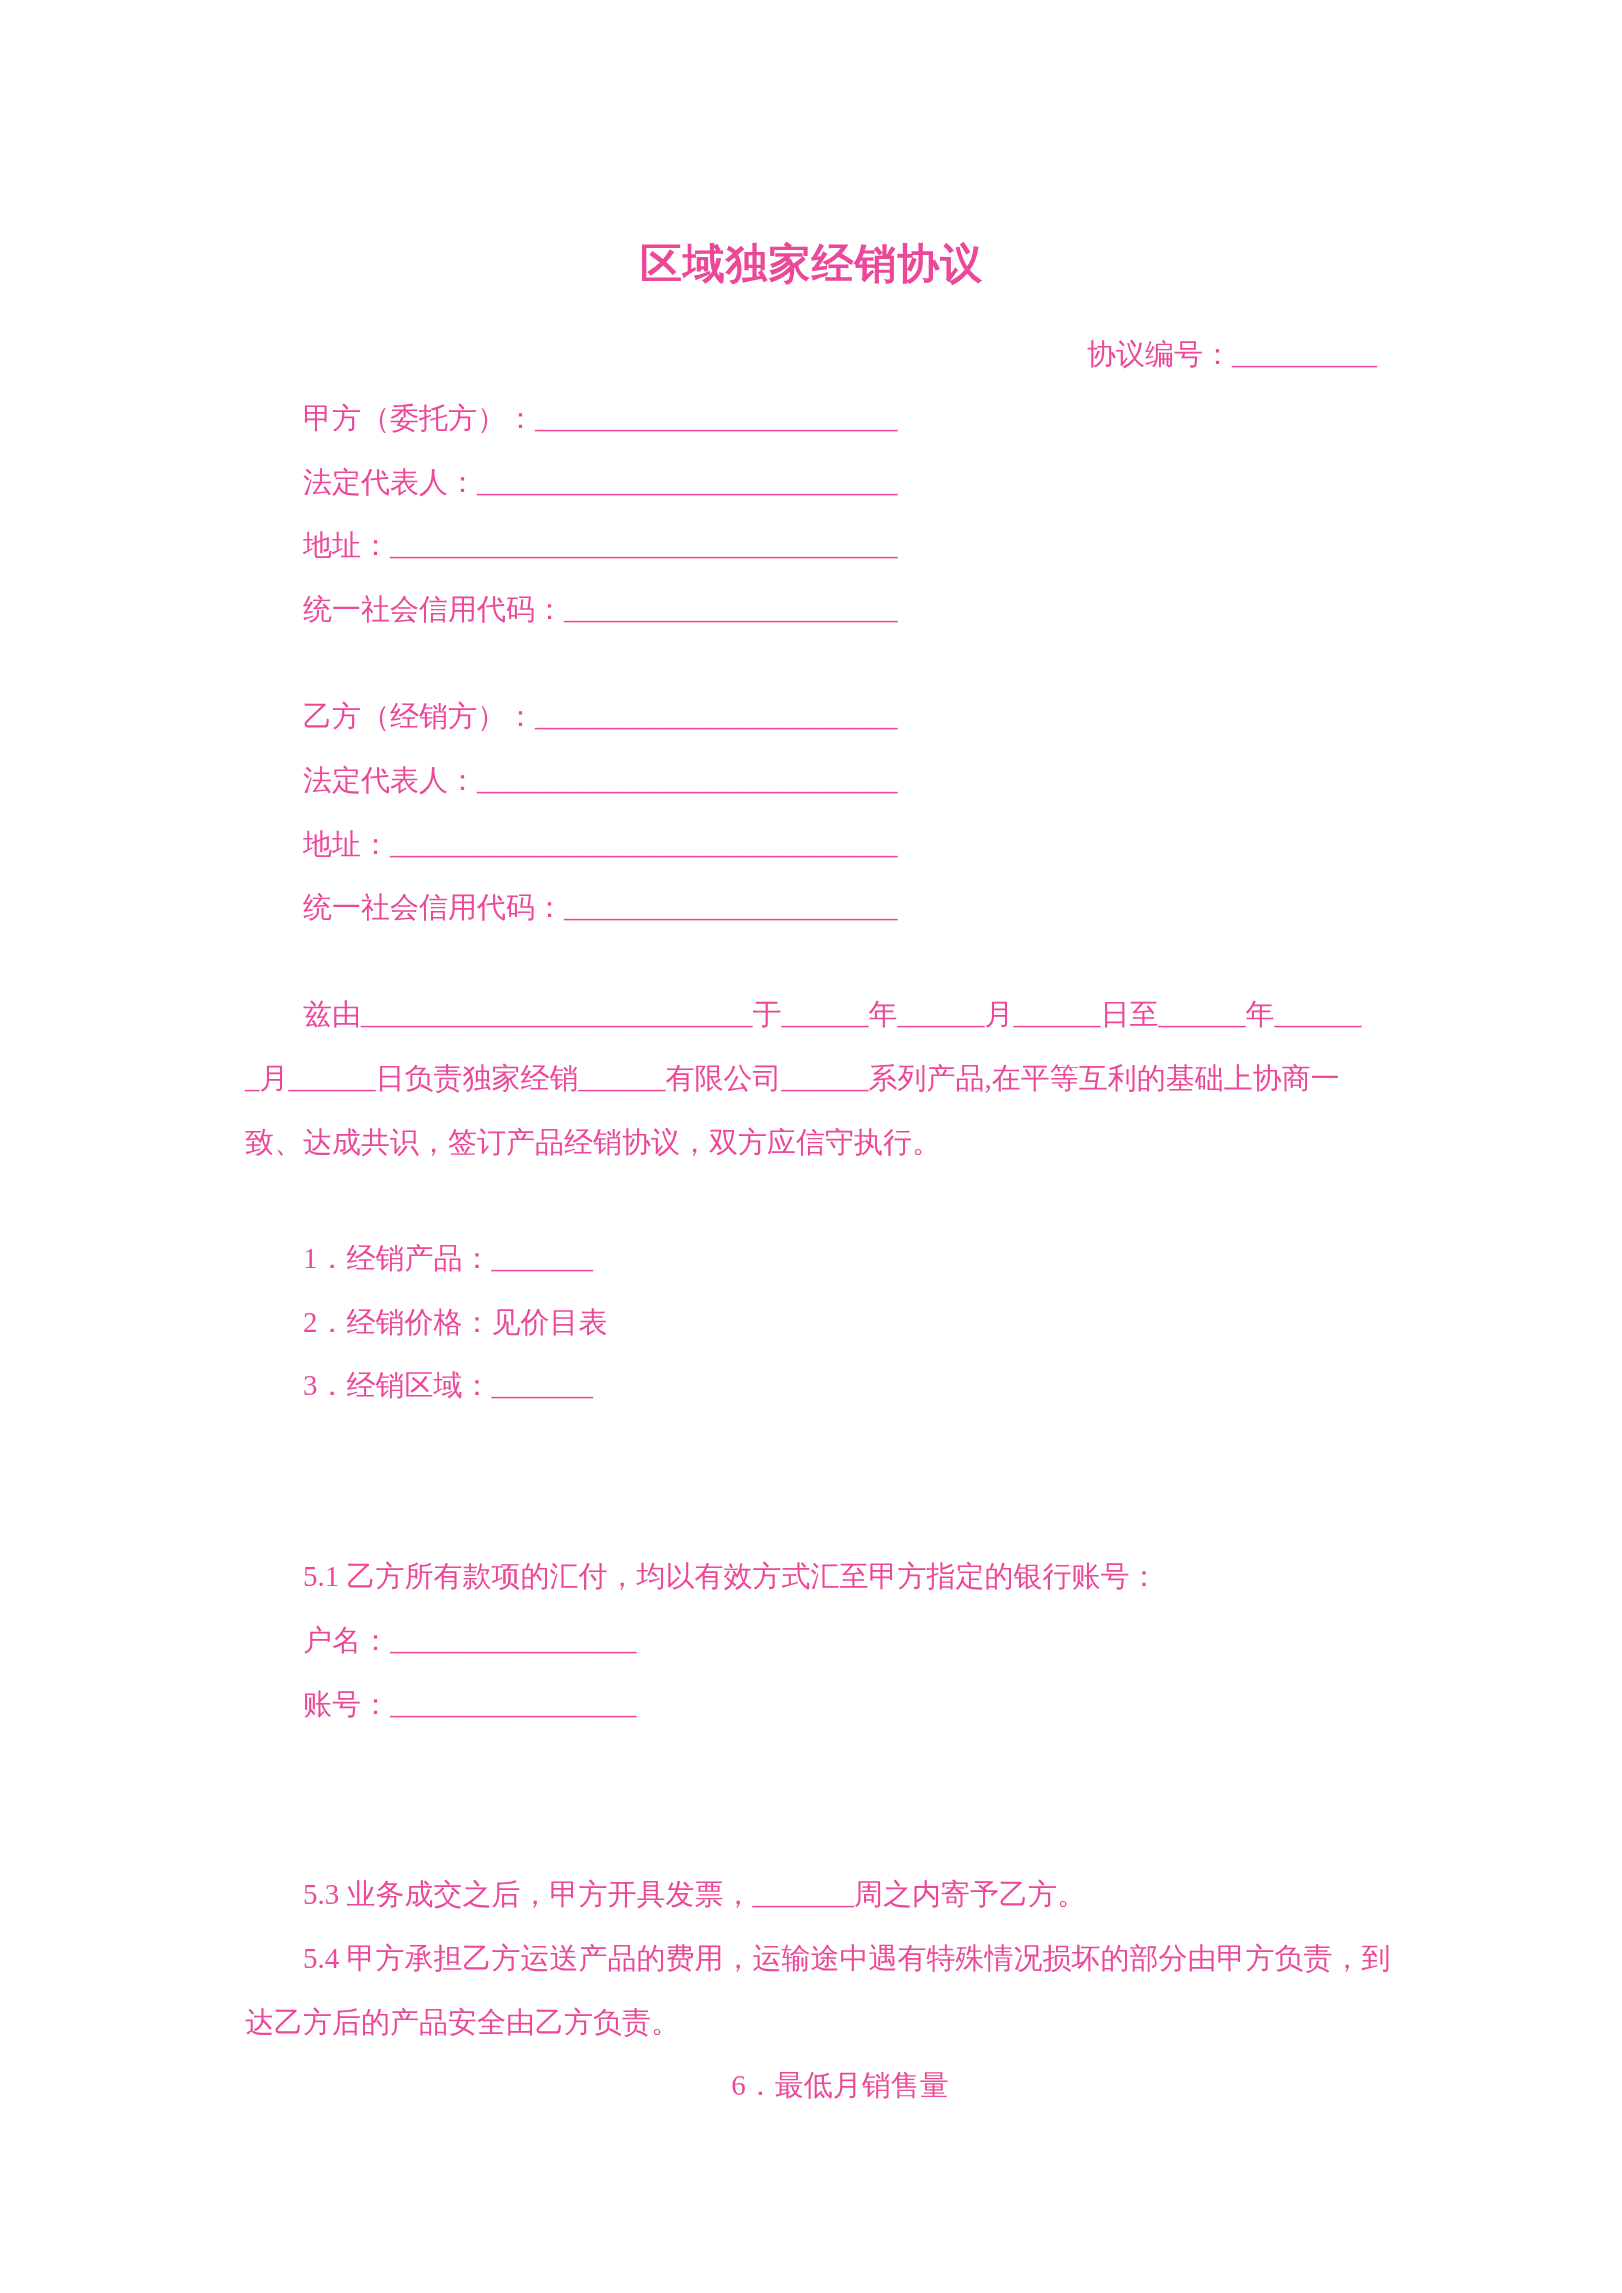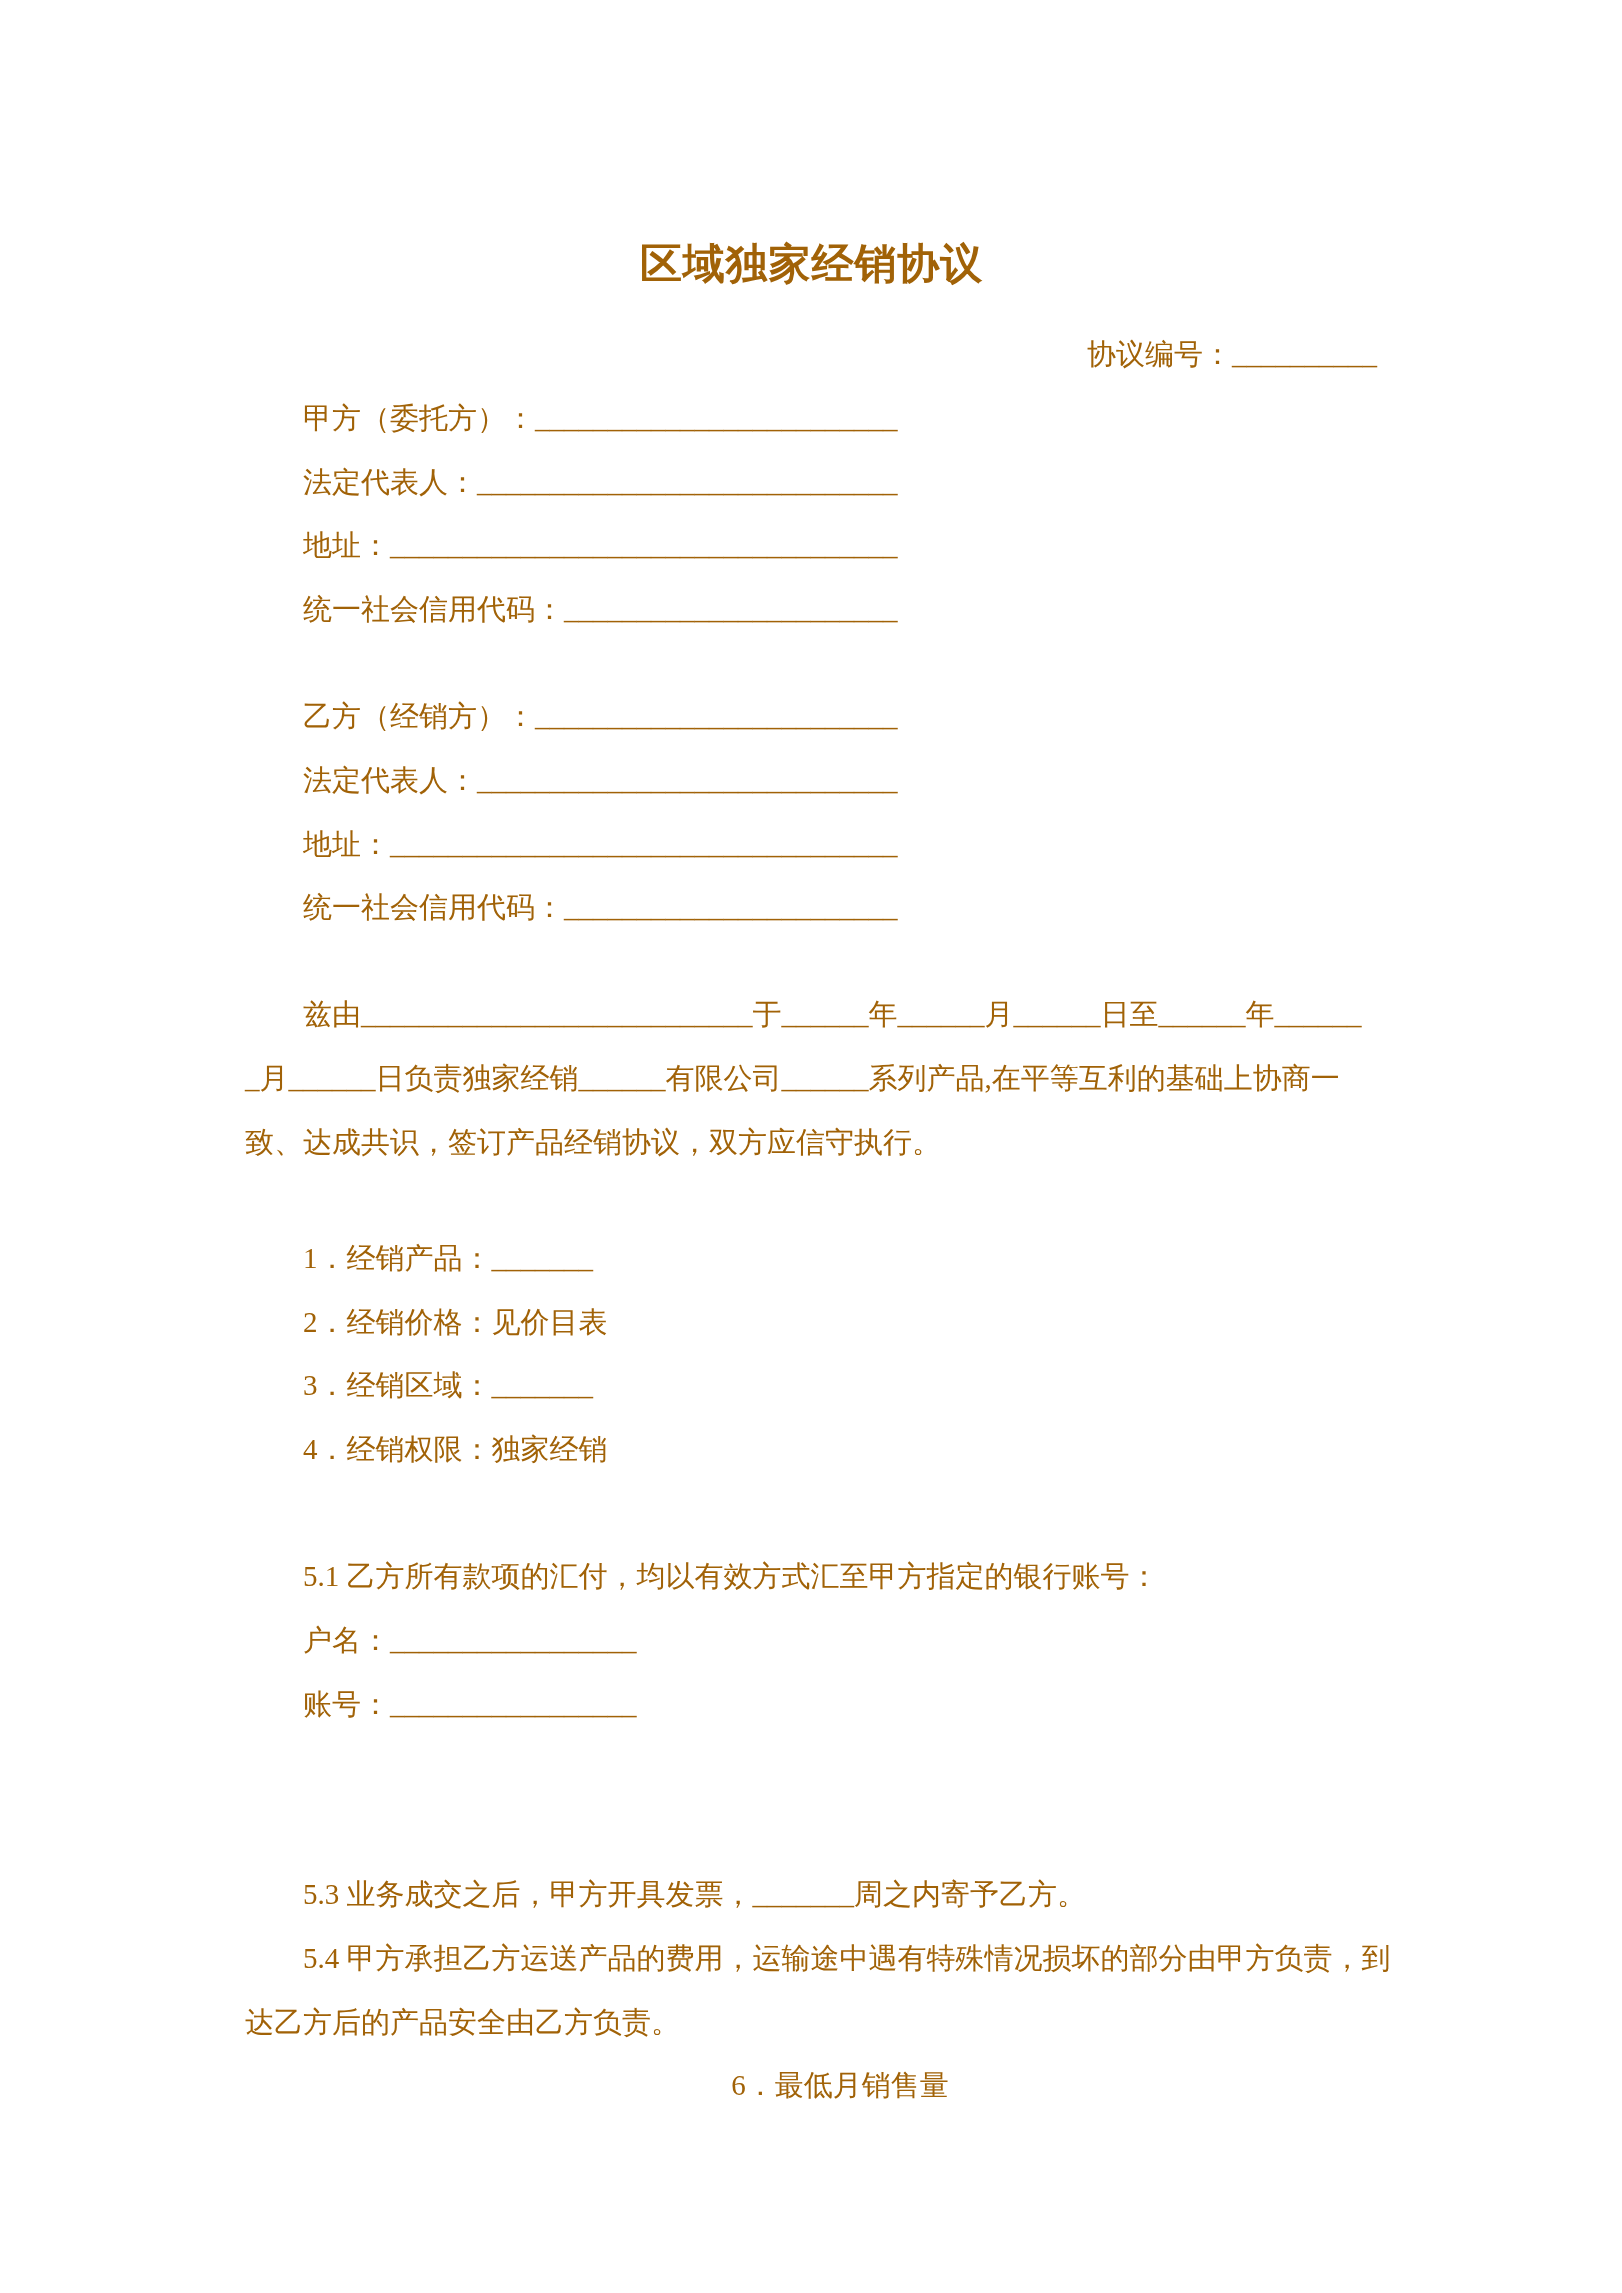--- a/index.html
+++ b/index.html
@@ -62,21 +62,21 @@
   .r-kh  { top: 1749px; }
   .r-c52 { top: 1813px; }
   .r-c53 { top: 1876px; }
   .r-c54 { top: 1940px; }
   .r-c54b { top: 2004px; }
   .r-i6  { top: 2067px; text-align: center; }
 </style>
 </head>
 <body>
 
-<div class="page" style="background: rgb(255, 255, 255); color: #a16207;">
+<div class="page" style="background: rgb(255, 255, 255); color: #ec4899;">
 
   <div class="doc-title">区域独家经销协议</div>
 
   <div class="ln right r-agno">协议编号：__________</div>
 
   <div class="ln indent r-a1">甲方（委托方）：_________________________</div>
   <div class="ln indent r-a2">法定代表人：_____________________________</div>
   <div class="ln indent r-a3">地址：___________________________________</div>
   <div class="ln indent r-a4">统一社会信用代码：_______________________</div>
 
@@ -85,21 +85,20 @@
   <div class="ln indent r-b3">地址：___________________________________</div>
   <div class="ln indent r-b4">统一社会信用代码：_______________________</div>
 
   <div class="ln r-p2">_月______日负责独家经销______有限公司______系列产品,在平等互利的基础上协商一</div>
   <div class="ln indent r-p1">兹由___________________________于______年______月______日至______年______</div>
   <div class="ln r-p3">致、达成共识，签订产品经销协议，双方应信守执行。</div>
 
   <div class="ln indent r-i1">1．经销产品：_______</div>
   <div class="ln indent r-i2">2．经销价格：见价目表</div>
   <div class="ln indent r-i3">3．经销区域：_______</div>
-  <div class="ln indent r-i4">4．经销权限：独家经销</div>
 
   <div class="ln indent r-c51">5.1 乙方所有款项的汇付，均以有效方式汇至甲方指定的银行账号：</div>
   <div class="ln indent r-hu">户名：_________________</div>
   <div class="ln indent r-zh">账号：_________________</div>
 
   <div class="ln indent r-c53">5.3 业务成交之后，甲方开具发票，_______周之内寄予乙方。</div>
   <div class="ln indent r-c54">5.4 甲方承担乙方运送产品的费用，运输途中遇有特殊情况损坏的部分由甲方负责，到</div>
   <div class="ln r-c54b">达乙方后的产品安全由乙方负责。</div>
 
   <div class="ln indent r-i6">6．最低月销售量</div>

